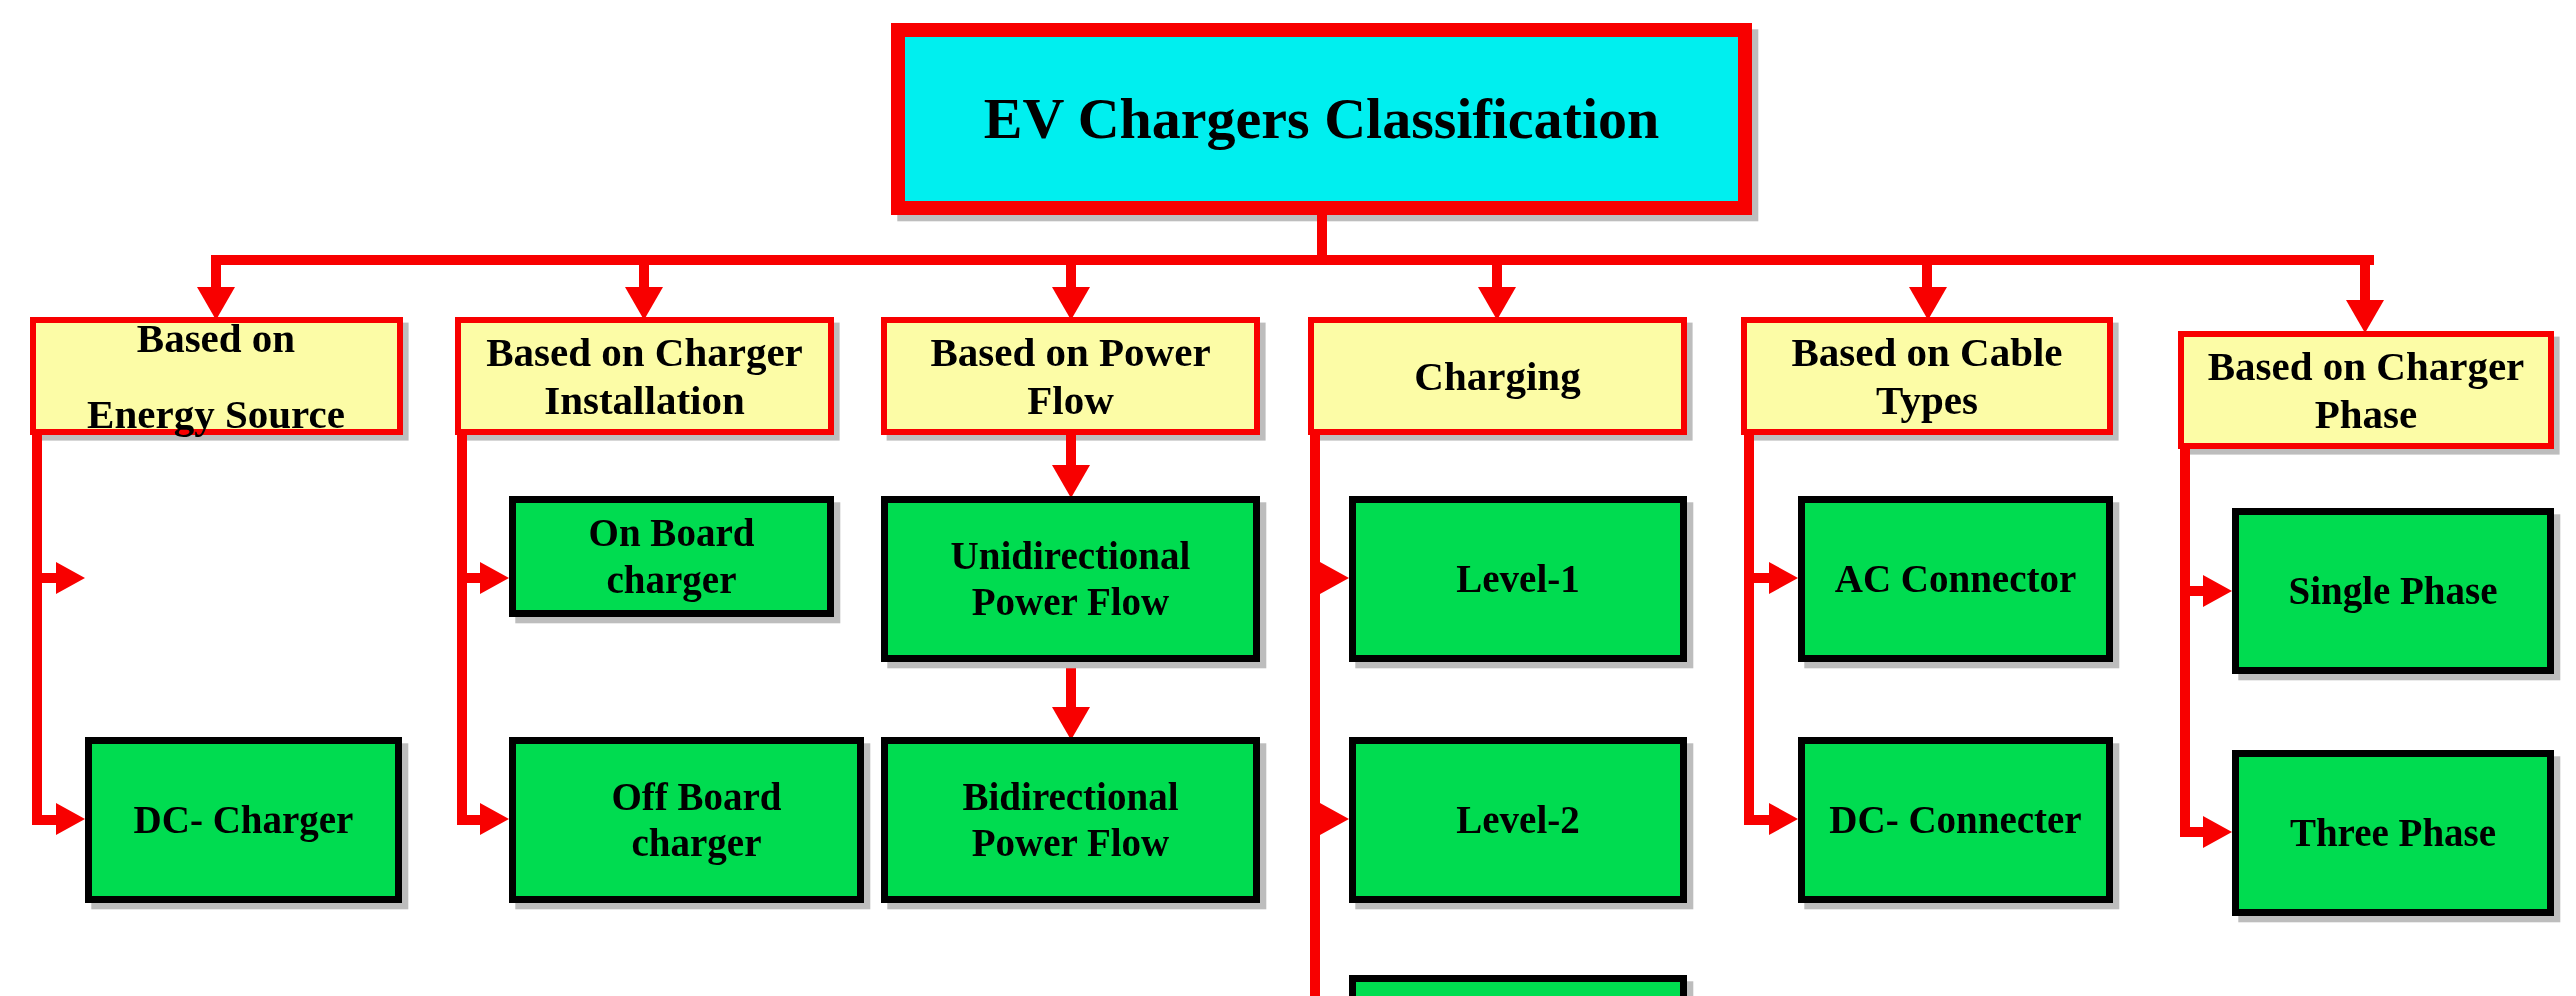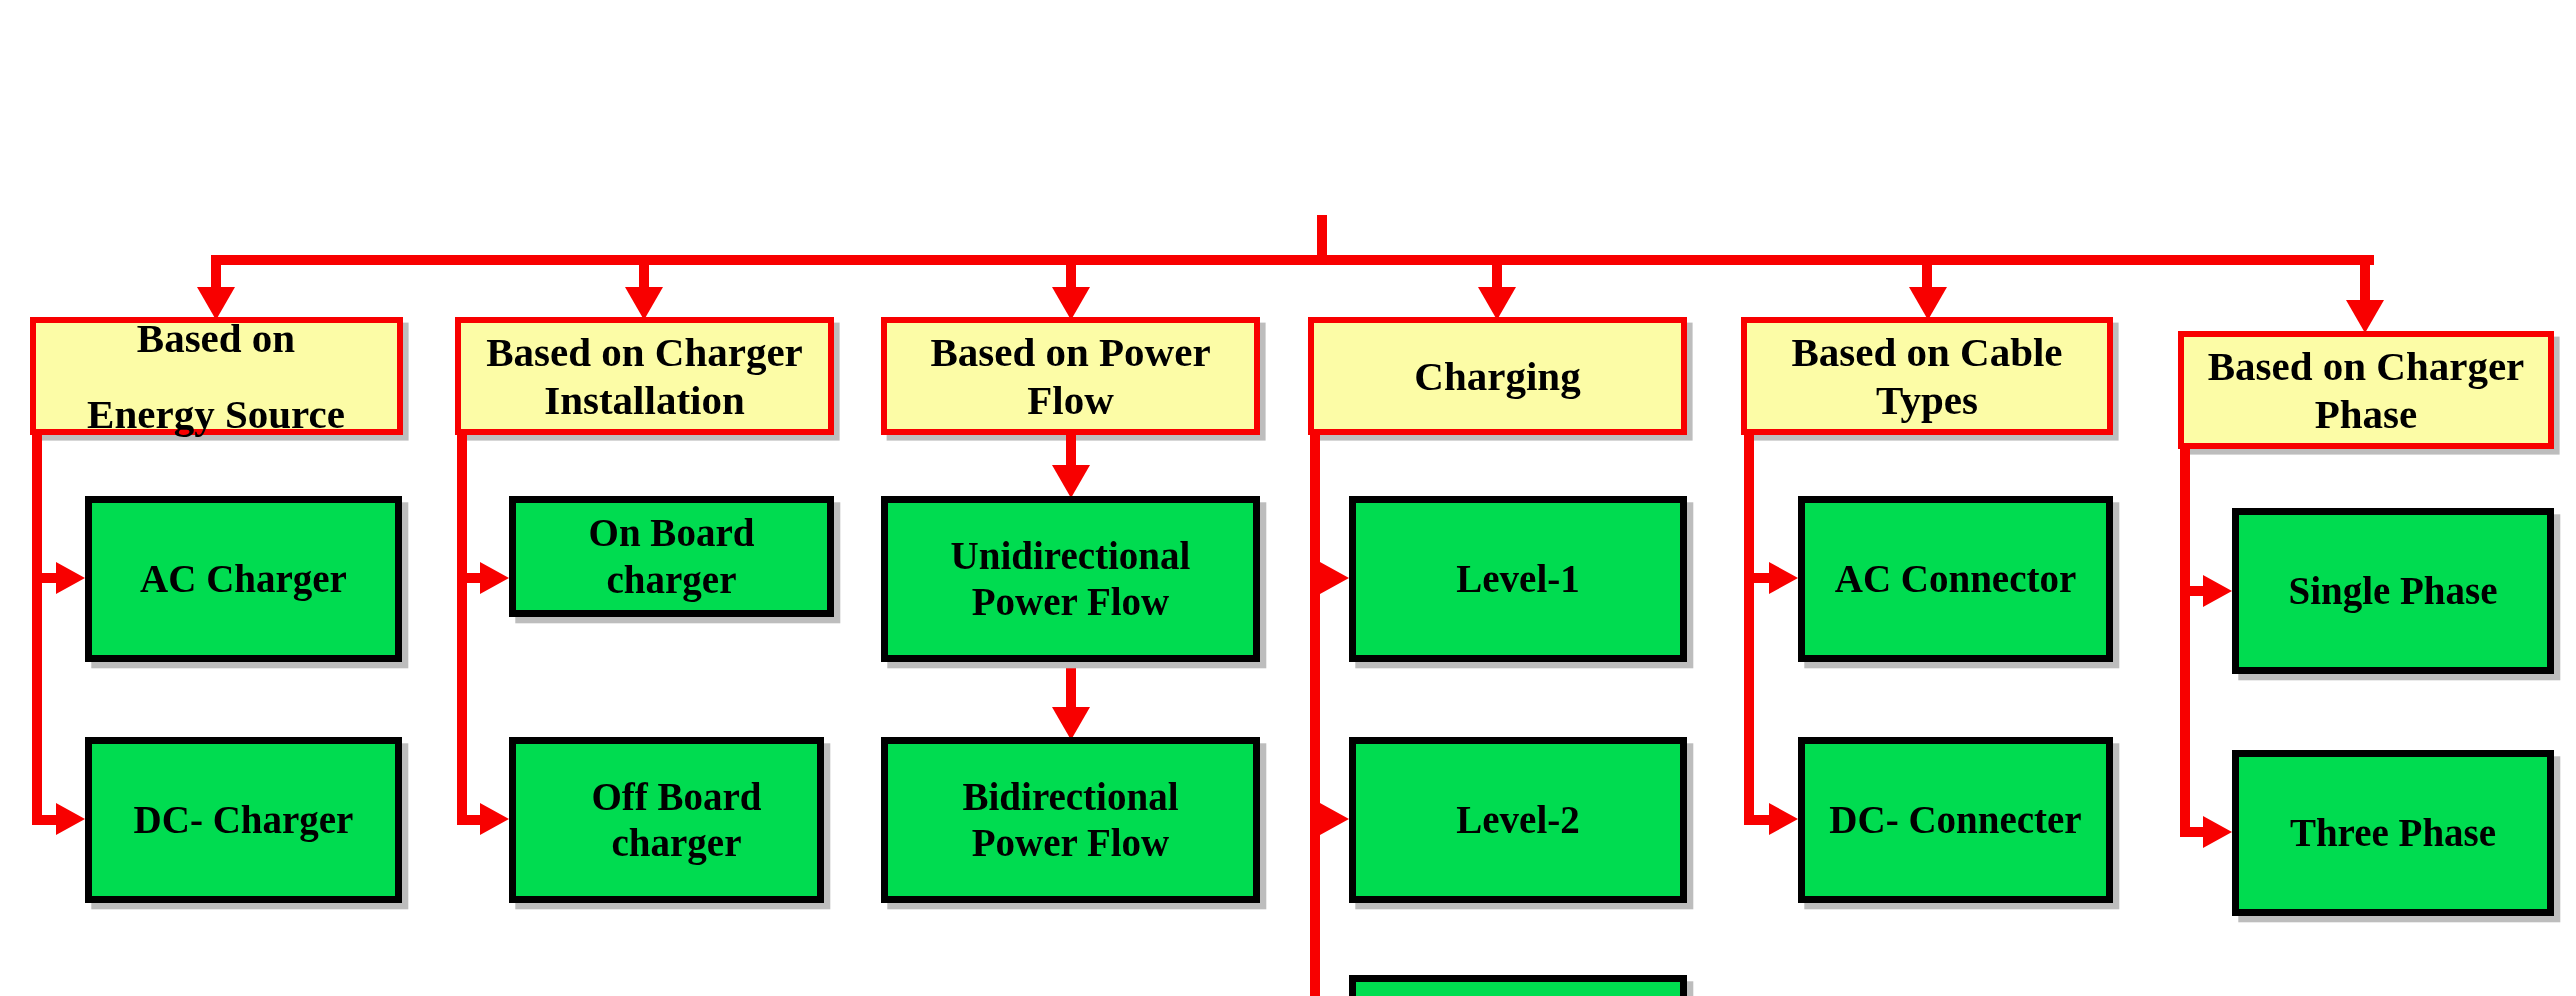--- a/index.html
+++ b/index.html
@@ -29,20 +29,23 @@
     font-size:41px;line-height:1.18;box-shadow:5.6px 5.6px 0 var(--shadow);}
   .child-box{background:var(--green);border:7.5px solid var(--black);
     font-size:39px;line-height:1.18;box-shadow:6.3px 6.3px 0 var(--shadow);}
   .ln{white-space:nowrap;}
 </style>
 </head>
 <body>
 
 <div id="canvas">
 
+  <div class="box title-box" style="left:891px;top:23px;width:861px;height:192px;">
+    <div class="ln">EV Chargers Classification</div>
+  </div>
 
   <div class="vline" style="left:1317px;top:215px;height:40px;"></div>
   <div class="hline" style="left:211px;top:255px;width:2163px;"></div>
 
   <div class="vline" style="left:211px;top:265px;height:22.6px;"></div>
   <div class="arr-down" style="left:197px;top:287px;"></div>
   <div class="vline" style="left:639px;top:265px;height:22.6px;"></div>
   <div class="arr-down" style="left:625px;top:287px;"></div>
   <div class="vline" style="left:1066px;top:265px;height:22.6px;"></div>
   <div class="arr-down" style="left:1052px;top:287px;"></div>
@@ -55,41 +58,38 @@
 
   <div class="box header-box" style="left:29.5px;top:317px;width:373px;height:118px;gap:28px;">
     <div class="ln">Based on</div>
     <div class="ln">Energy Source</div>
   </div>
   <div class="vline" style="left:32px;top:435px;height:390px;"></div>
   <div class="hline" style="left:32px;top:573px;width:24.5px;"></div>
   <div class="arr-right" style="left:56px;top:562px;"></div>
   <div class="hline" style="left:32px;top:815px;width:24.5px;"></div>
   <div class="arr-right" style="left:56px;top:803px;"></div>
-  <div class="box child-box" style="left:85px;top:496px;width:317px;height:166px;">
-    <div class="ln">AC Charger</div>
-  </div>
   <div class="box child-box" style="left:85px;top:737px;width:317px;height:166px;">
     <div class="ln">DC- Charger</div>
   </div>
 
   <div class="box header-box" style="left:455px;top:317px;width:379px;height:118px;">
     <div class="ln">Based on Charger</div>
     <div class="ln">Installation</div>
   </div>
   <div class="vline" style="left:457px;top:435px;height:390px;"></div>
   <div class="hline" style="left:457px;top:573px;width:22.6px;"></div>
   <div class="arr-right" style="left:480px;top:562px;"></div>
   <div class="hline" style="left:457px;top:815px;width:22.6px;"></div>
   <div class="arr-right" style="left:480px;top:803px;"></div>
   <div class="box child-box" style="left:509px;top:496px;width:325px;height:121px;">
     <div class="ln">On Board</div>
     <div class="ln">charger</div>
   </div>
-  <div class="box child-box" style="left:509px;top:737px;width:315px;height:166px;padding-left:20px;">
+  <div class="box child-box" style="left:509px;top:737px;width:355px;height:166px;padding-left:20px;">
     <div class="ln">Off Board</div>
     <div class="ln">charger</div>
   </div>
 
   <div class="box header-box" style="left:881px;top:317px;width:379px;height:118px;">
     <div class="ln">Based on Power</div>
     <div class="ln">Flow</div>
   </div>
   <div class="vline" style="left:1066px;top:435px;height:31px;"></div>
   <div class="arr-down" style="left:1052px;top:465px;"></div>

